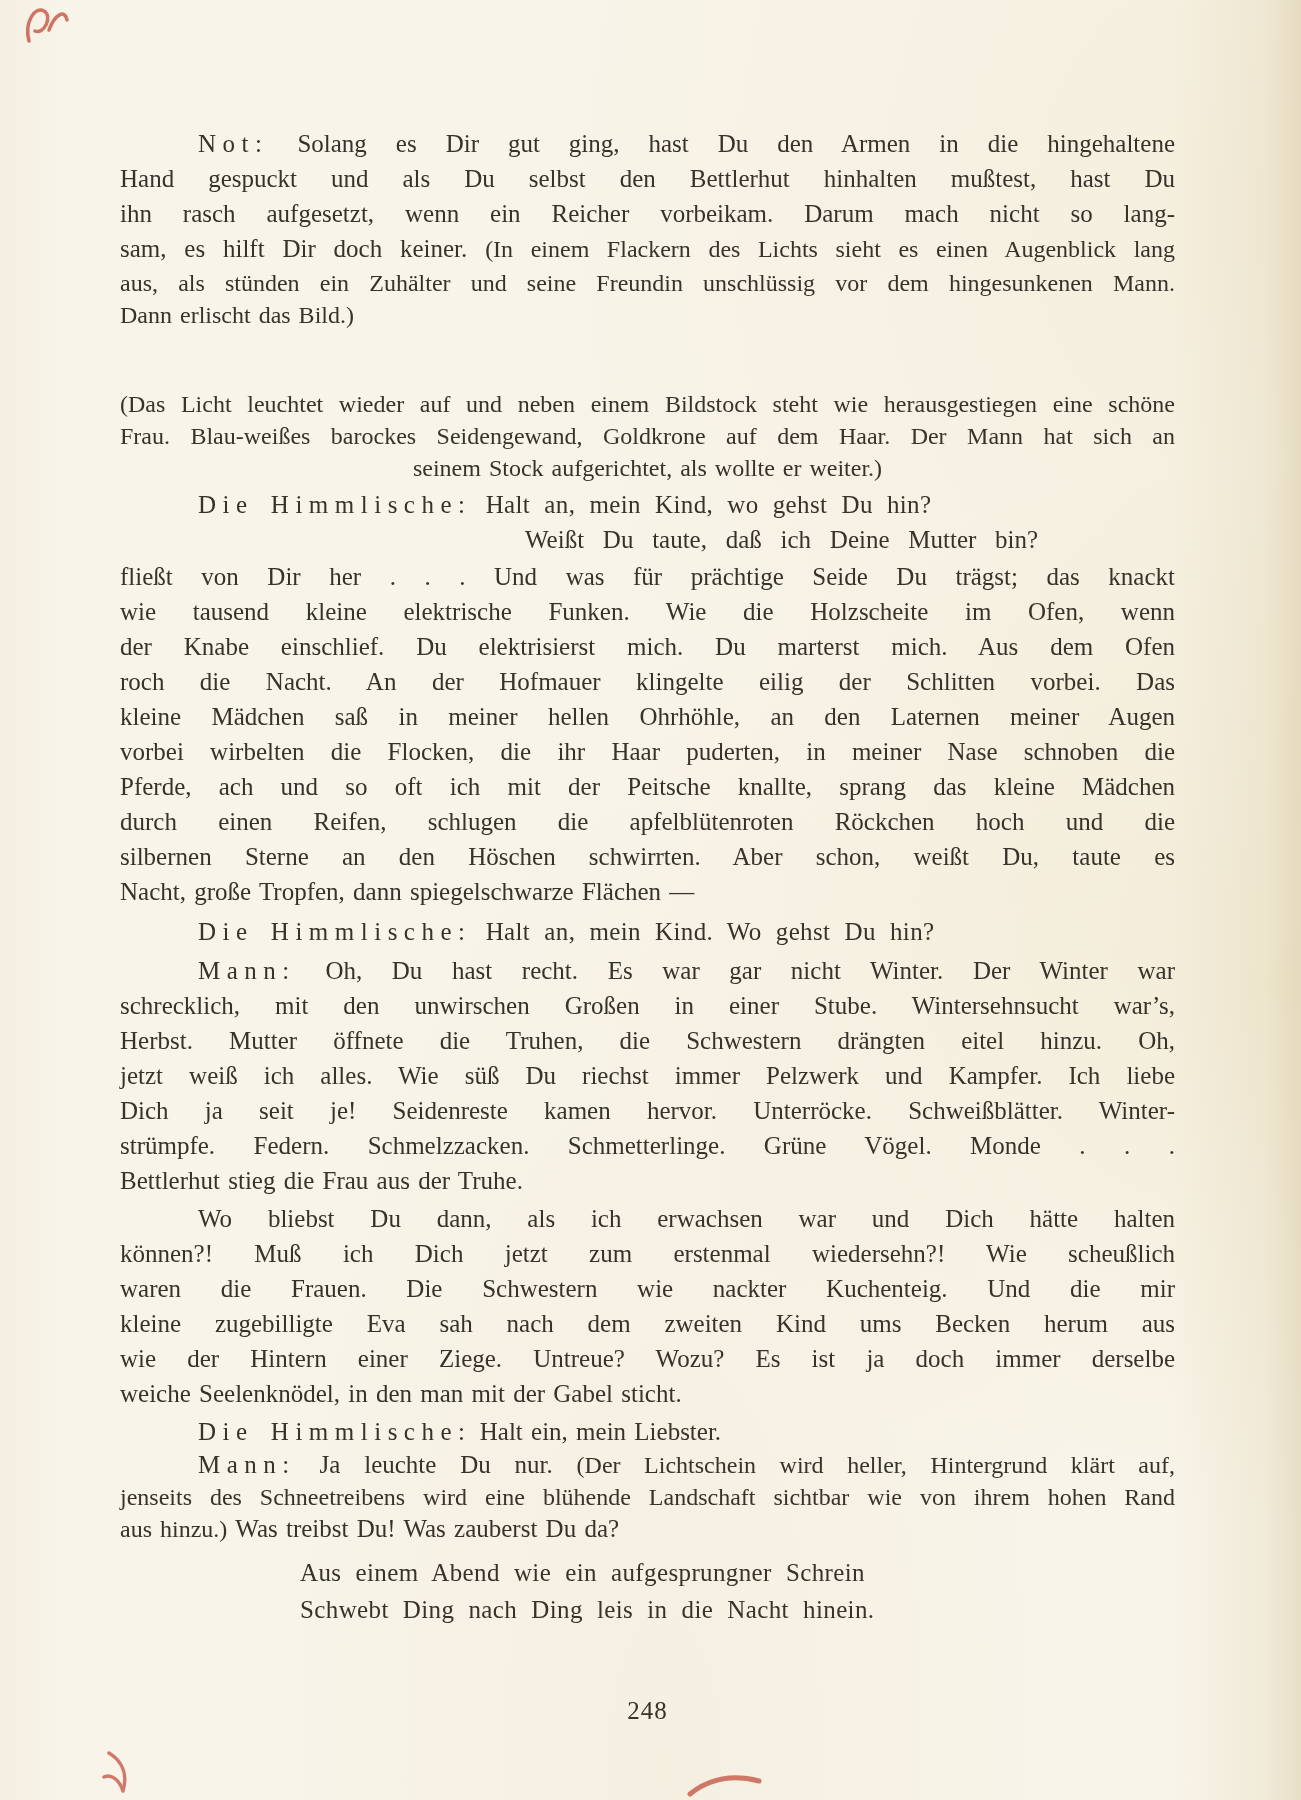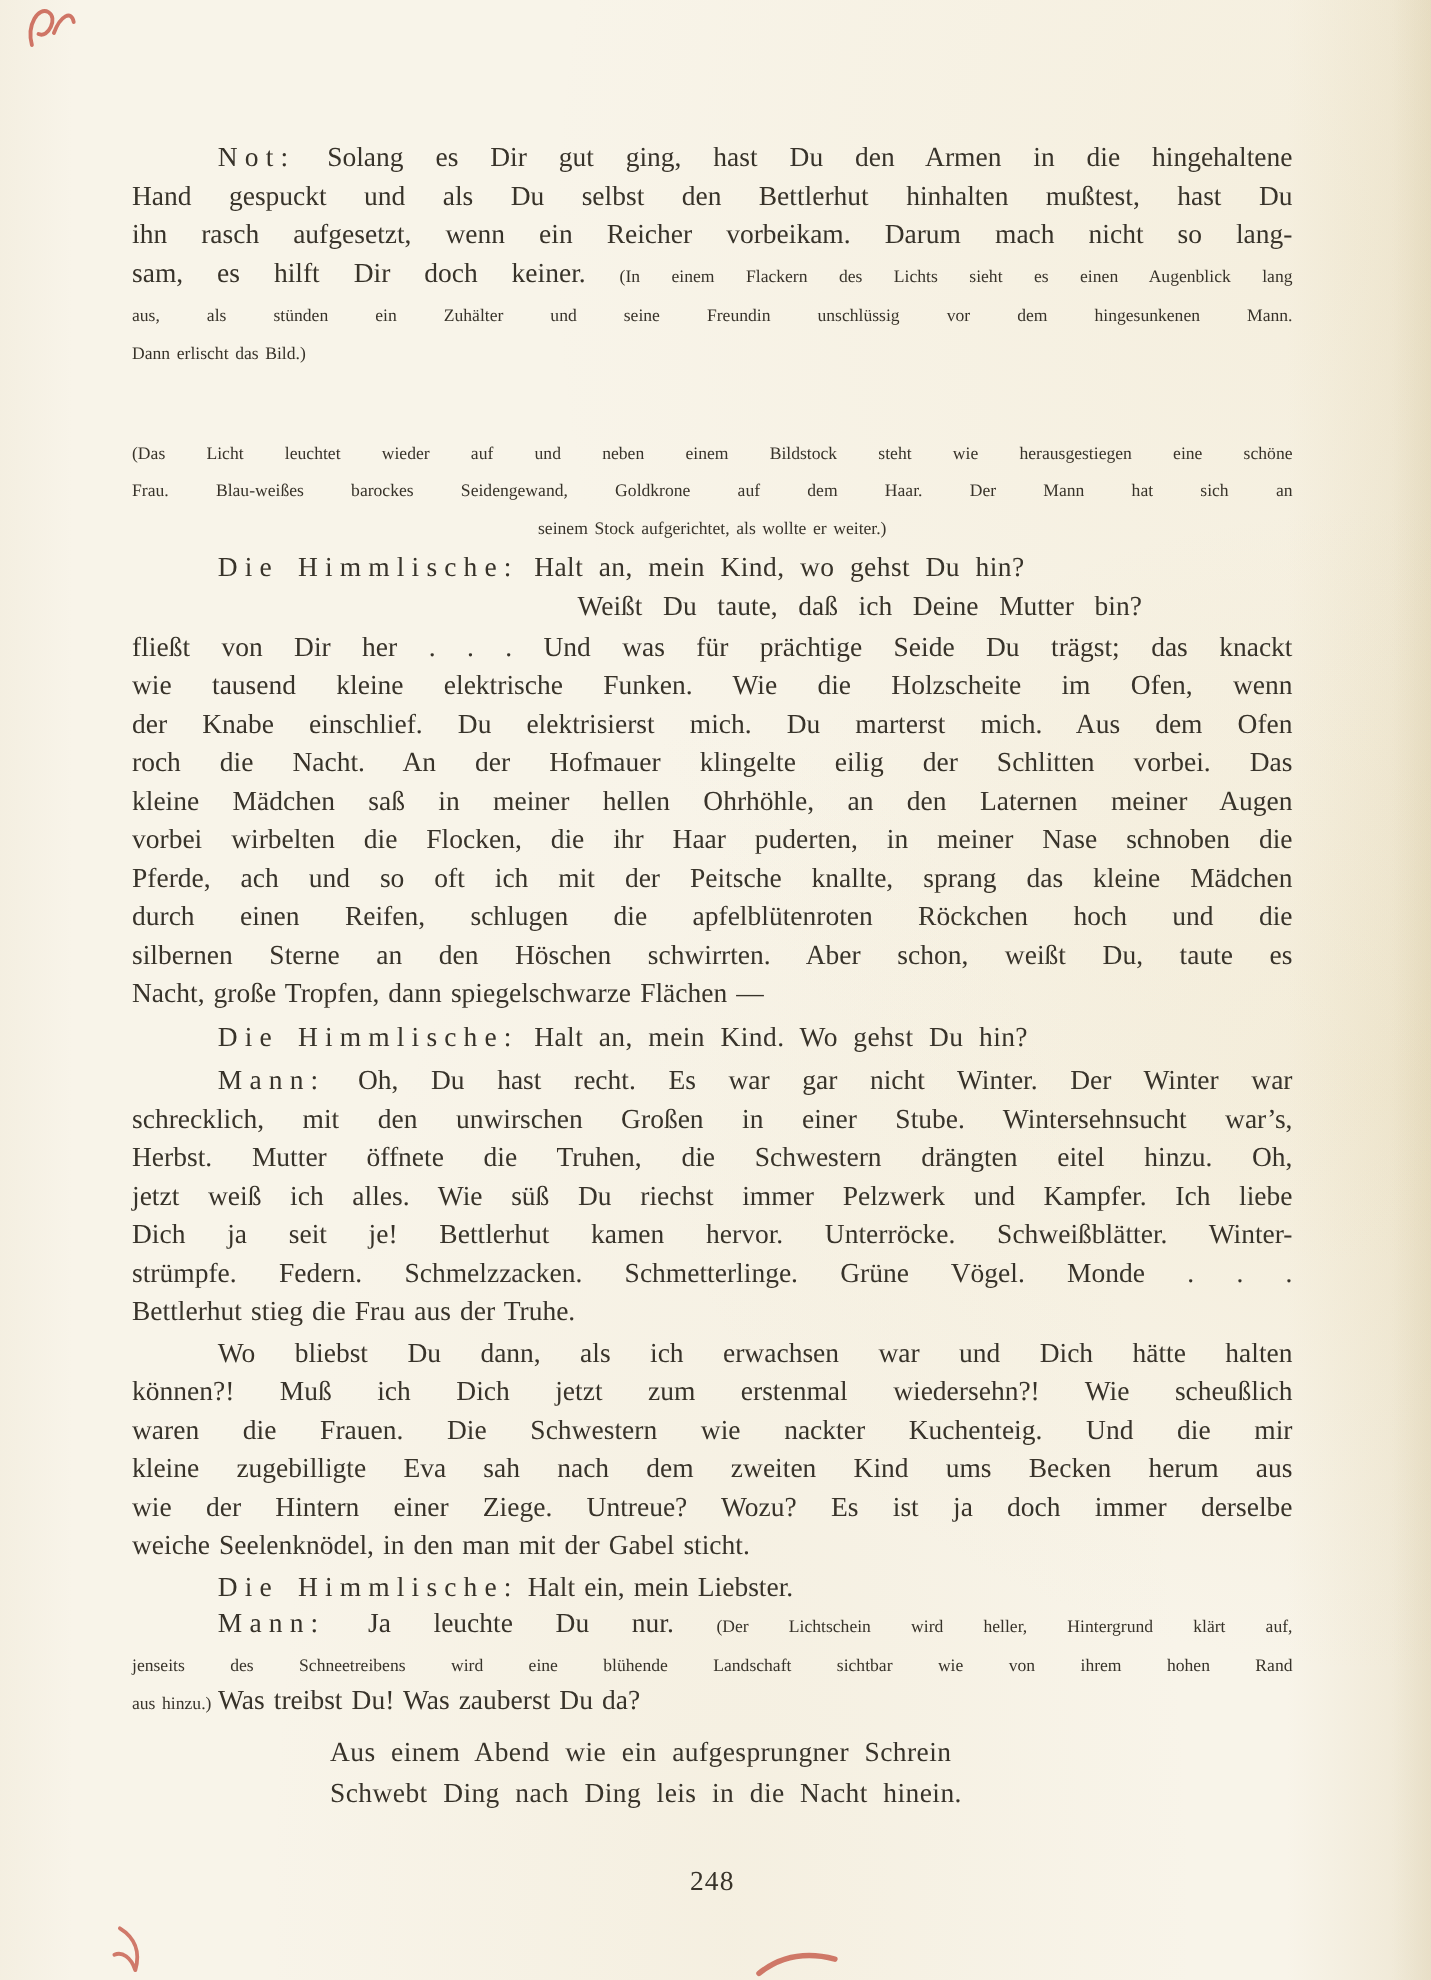--- a/index.html
+++ b/index.html
@@ -26,21 +26,21 @@
   .para{margin:0;}
   .line{min-height:1em;}
   .j{text-align:justify;text-align-last:justify;}
   .ind{text-indent:78px;}
   .ind2{padding-left:405px;}
   .vind{padding-left:180px;}
   .c{text-align:center;}
   .w{word-spacing:0.30em;letter-spacing:0.015em;}
   .w2{word-spacing:0.50em;}
   .lh-sm{line-height:31px;}
-  .sm{font-size:16px;}
+  .sm{font-size:24px;}
   .spk{letter-spacing:0.26em;word-spacing:0.18em;}
   .p-stage{margin-top:57px;}
   .p-stage .line{line-height:31px;}
   .p-himm1{margin-top:3px;}
   .p-mann1{margin-top:2px;}
   .p-himm2{margin-top:5px;}
   .p-mann2{margin-top:4px;}
   .p-wo-bliebst{margin-top:3px;}
   .p-himm3{margin-top:3px;}
   .p-mann4 .line{line-height:32px;}
@@ -97,21 +97,21 @@
         <div class="line"><span>Nacht, große Tropfen, dann spiegelschwarze Flächen —</span></div>
       </div>
       <div class="para p-himm2">
         <div class="line ind w"><span class="spk">Die Himmlische:</span><span> Halt an, mein Kind. Wo gehst Du hin?</span></div>
       </div>
       <div class="para p-mann2">
         <div class="line j ind"><span class="spk">Mann:</span><span> Oh, Du hast recht. Es war gar nicht Winter. Der Winter war</span></div>
         <div class="line j"><span>schrecklich, mit den unwirschen Großen in einer Stube. Wintersehnsucht war’s,</span></div>
         <div class="line j"><span>Herbst. Mutter öffnete die Truhen, die Schwestern drängten eitel hinzu. Oh,</span></div>
         <div class="line j"><span>jetzt weiß ich alles. Wie süß Du riechst immer Pelzwerk und Kampfer. Ich liebe</span></div>
-        <div class="line j"><span>Dich ja seit je! Bettlerhut kamen hervor. Unterröcke. Schweißblätter. Winter-</span></div>
+        <div class="line j"><span>Dich ja seit je! Seidenreste kamen hervor. Unterröcke. Schweißblätter. Winter-</span></div>
         <div class="line j"><span>strümpfe. Federn. Schmelzzacken. Schmetterlinge. Grüne Vögel. Monde . . .</span></div>
         <div class="line"><span>Bettlerhut stieg die Frau aus der Truhe.</span></div>
       </div>
       <div class="para p-wo-bliebst">
         <div class="line j ind"><span>Wo bliebst Du dann, als ich erwachsen war und Dich hätte halten</span></div>
         <div class="line j"><span>können?! Muß ich Dich jetzt zum erstenmal wiedersehn?! Wie scheußlich</span></div>
         <div class="line j"><span>waren die Frauen. Die Schwestern wie nackter Kuchenteig. Und die mir</span></div>
         <div class="line j"><span>kleine zugebilligte Eva sah nach dem zweiten Kind ums Becken herum aus</span></div>
         <div class="line j"><span>wie der Hintern einer Ziege. Untreue? Wozu? Es ist ja doch immer derselbe</span></div>
         <div class="line"><span>weiche Seelenknödel, in den man mit der Gabel sticht.</span></div>

